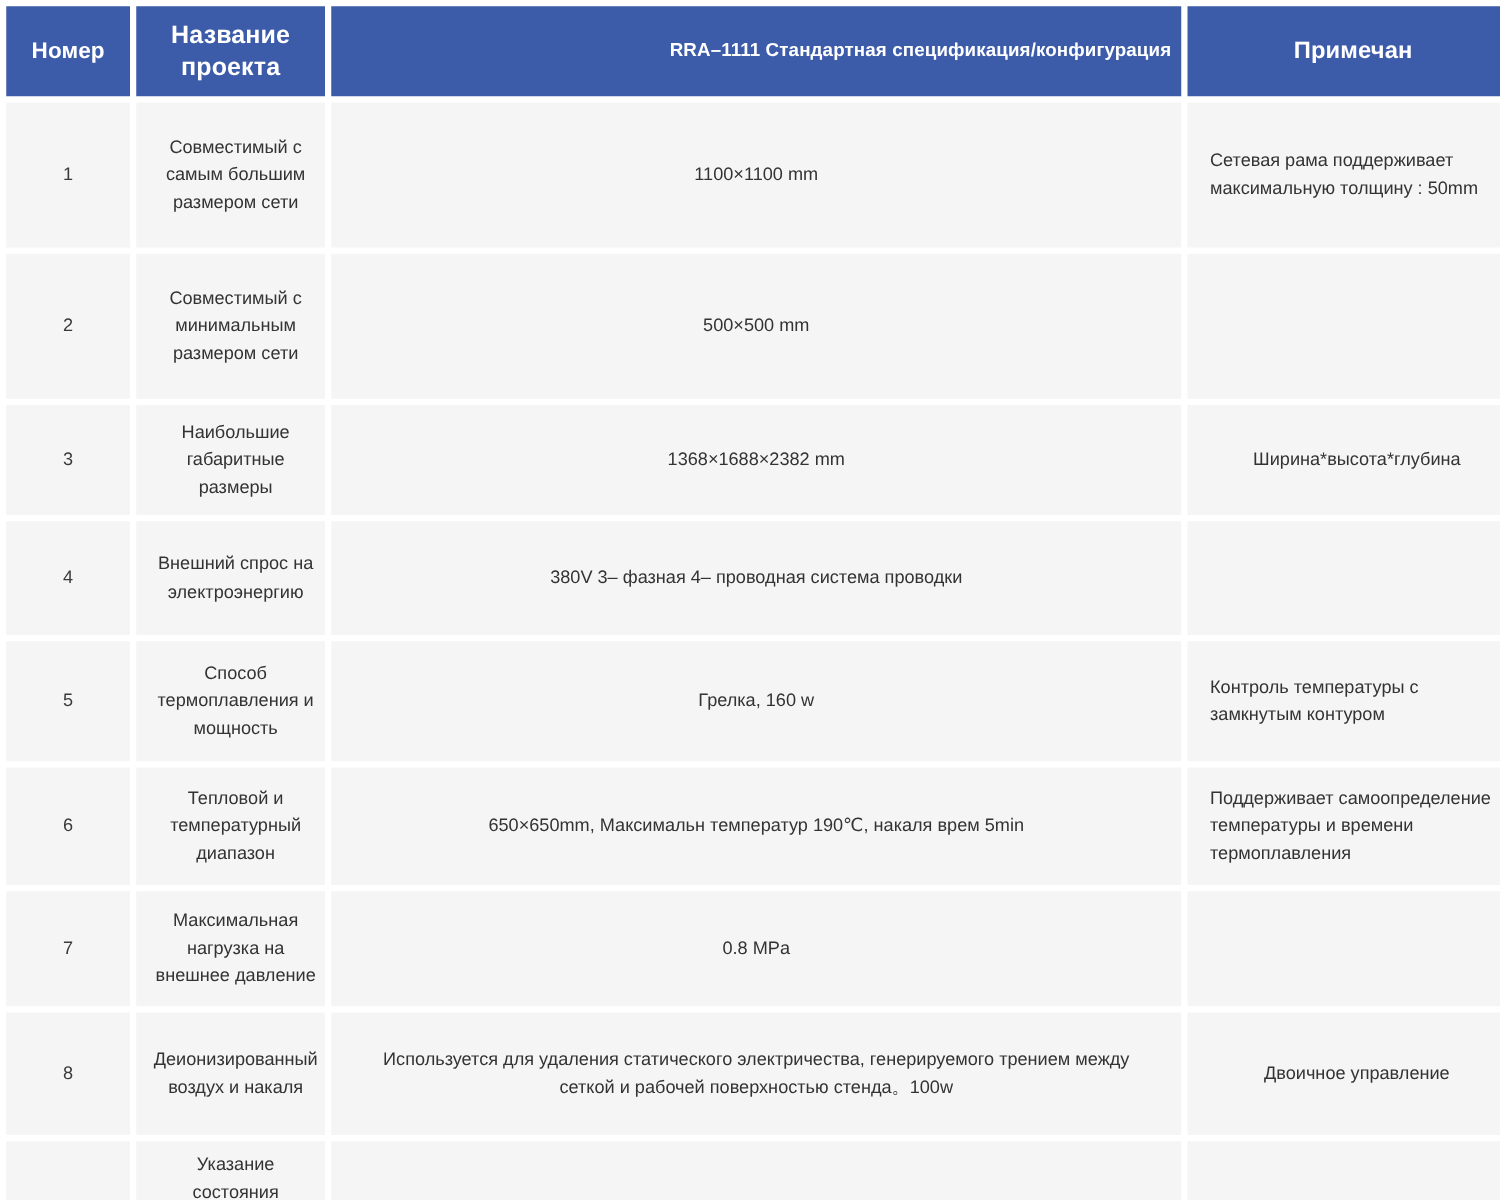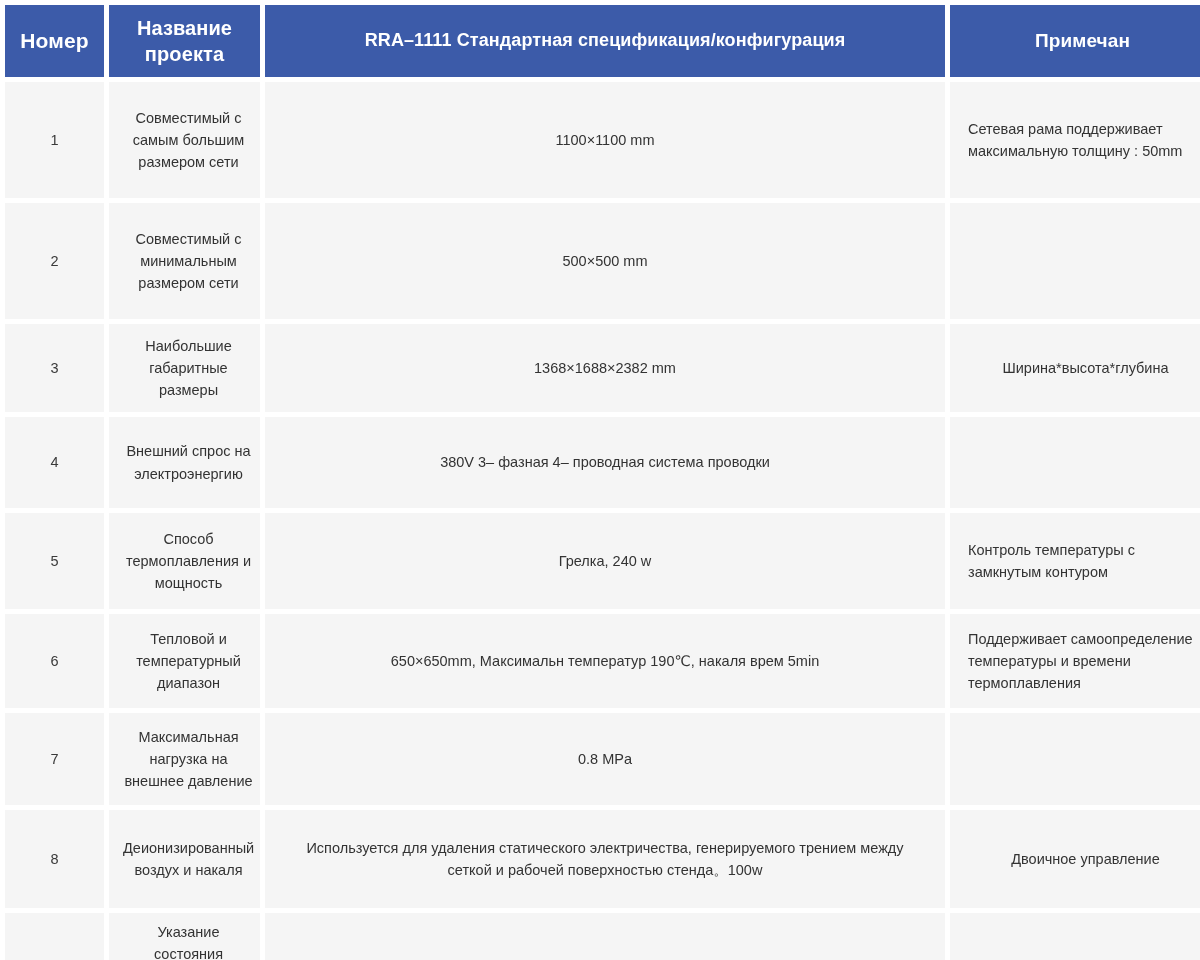--- a/index.html
+++ b/index.html
@@ -30,23 +30,23 @@
     color: #ffffff;
     font-size: 19px;
     font-weight: bold;
     text-align: center;
     vertical-align: middle;
     padding: 10px 8px;
     height: 50px;
     line-height: 1.3;
     letter-spacing: 0.1px;
   }
-  thead th.th-num   { font-size: 21px; }
+  thead th.th-num   { font-size: 18px; }
   thead th.th-proj  { font-size: 20px; }
-  thead th.th-spec  { font-size: 18px; }
+  thead th.th-spec  { font-size: 15px; text-align: right; }
   thead th.th-note  { font-size: 19px; }
 
   tbody td {
     background: #f5f5f5;
     color: #333333;
     font-size: 14.5px;
     line-height: 1.52;
     vertical-align: middle;
     padding: 8px 10px;
   }
@@ -122,21 +122,21 @@
     </tr>
     <tr class="r4">
       <td class="cell-num">4</td>
       <td class="cell-proj">Внешний спрос на электроэнергию</td>
       <td class="cell-spec">380V  3– фазная 4– проводная система проводки</td>
       <td class="cell-note align-left empty"></td>
     </tr>
     <tr class="r5">
       <td class="cell-num">5</td>
       <td class="cell-proj">Способ термоплавления и мощность</td>
-      <td class="cell-spec">Грелка,  240 w</td>
+      <td class="cell-spec">Грелка,  160 w</td>
       <td class="cell-note align-left">Контроль температуры с замкнутым контуром</td>
     </tr>
     <tr class="r6">
       <td class="cell-num">6</td>
       <td class="cell-proj">Тепловой и температурный диапазон</td>
       <td class="cell-spec">650×650mm,  Максимальн температур 190℃, накаля врем 5min</td>
       <td class="cell-note align-left">Поддерживает самоопределение температуры и времени термоплавления</td>
     </tr>
     <tr class="r7">
       <td class="cell-num">7</td>

